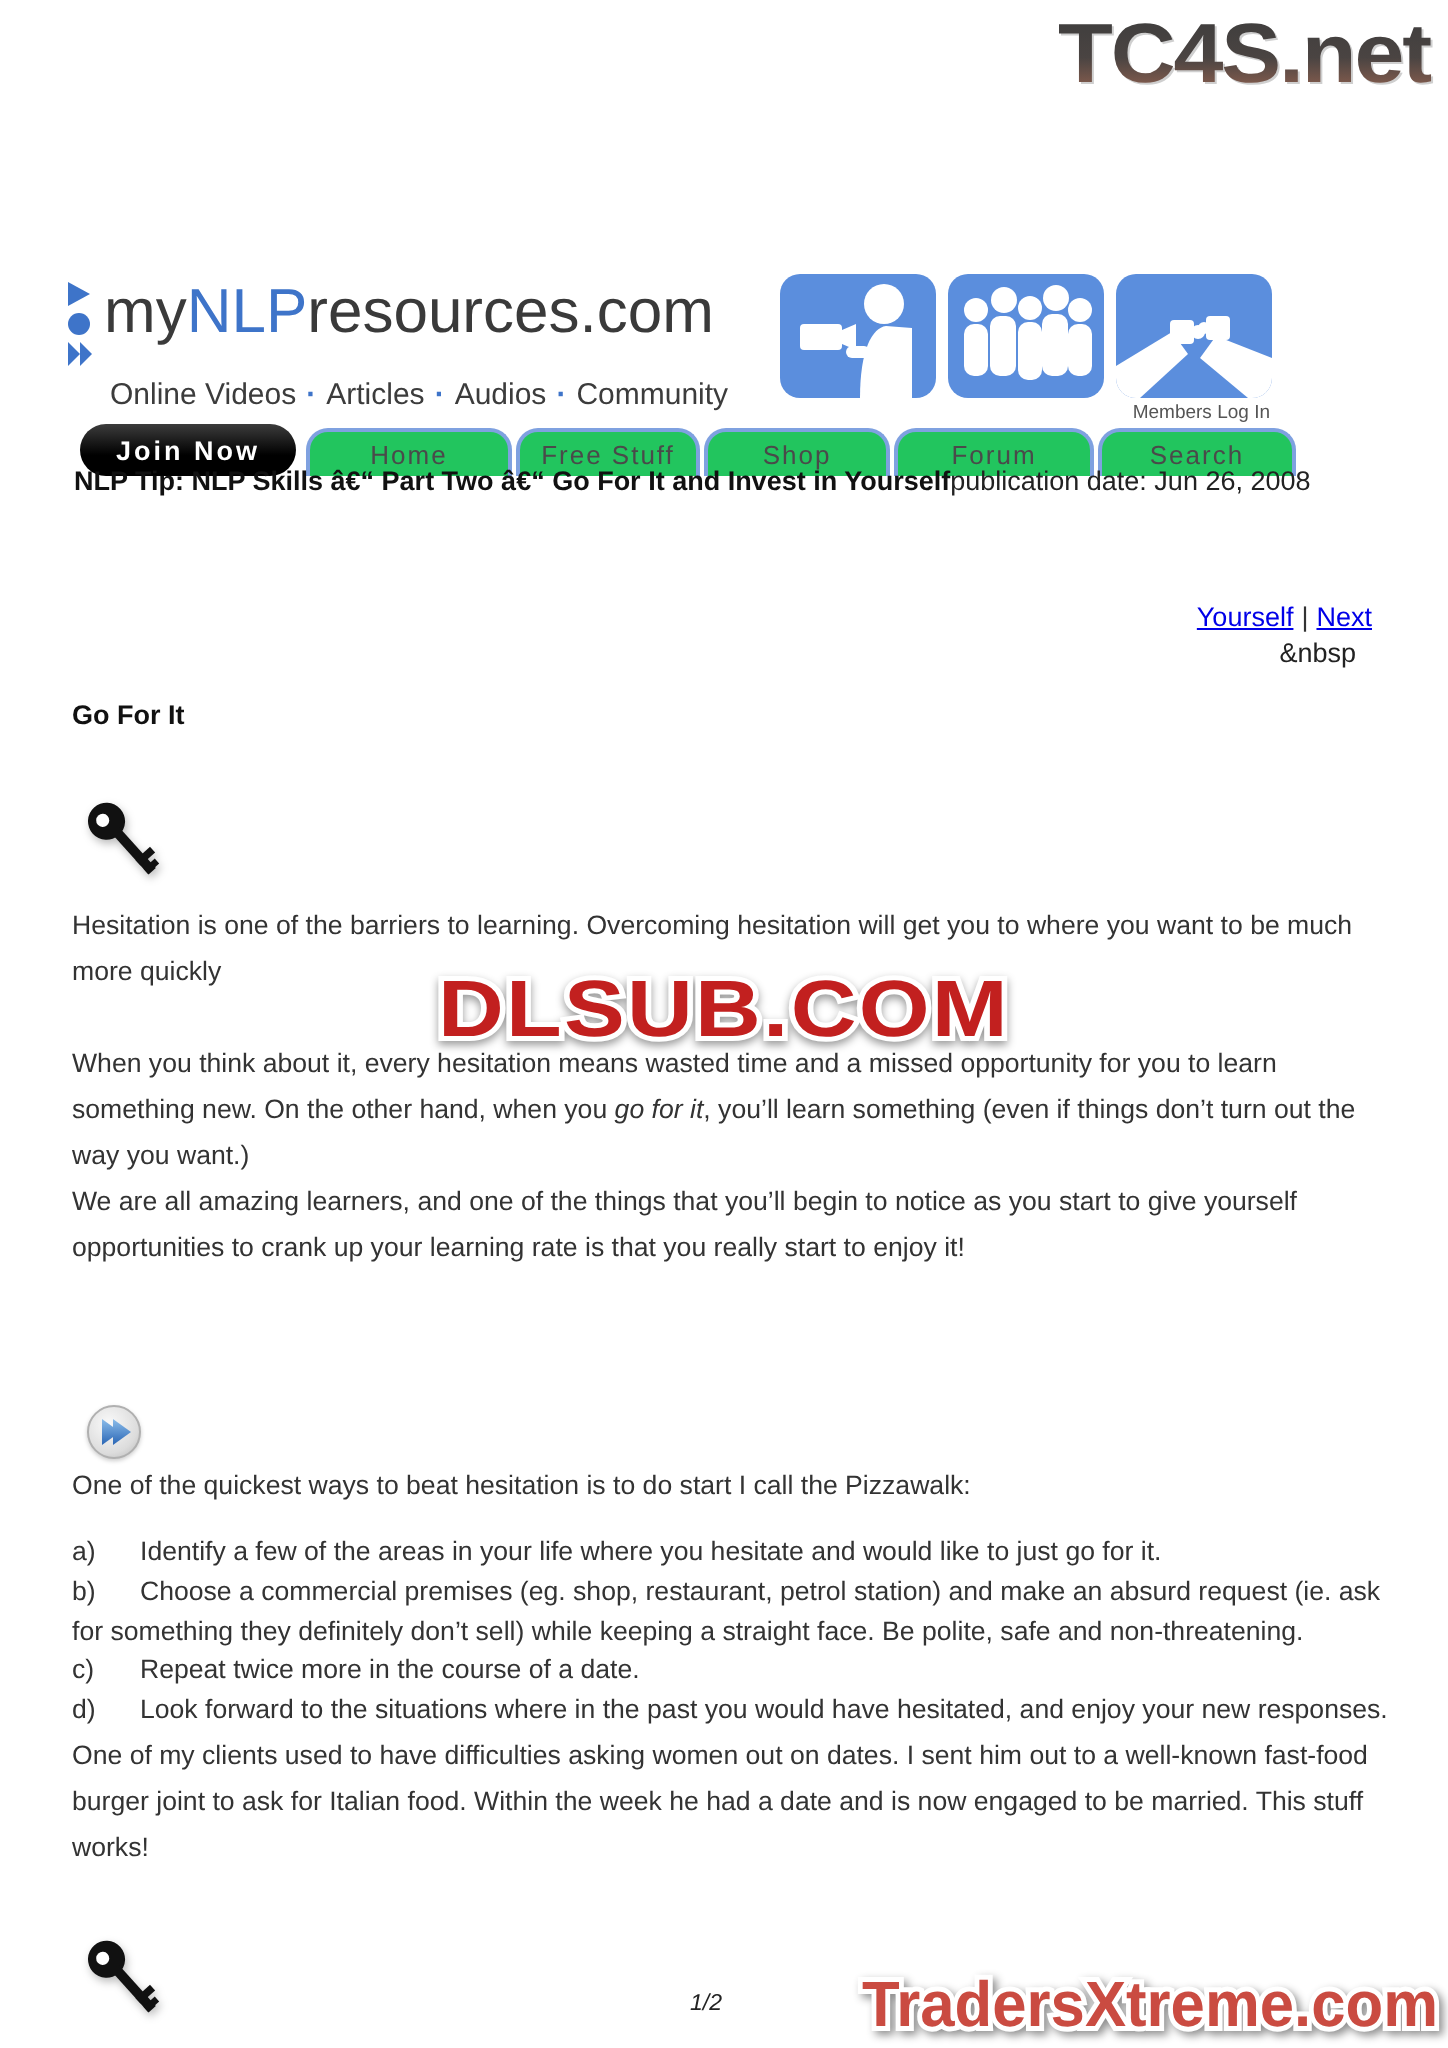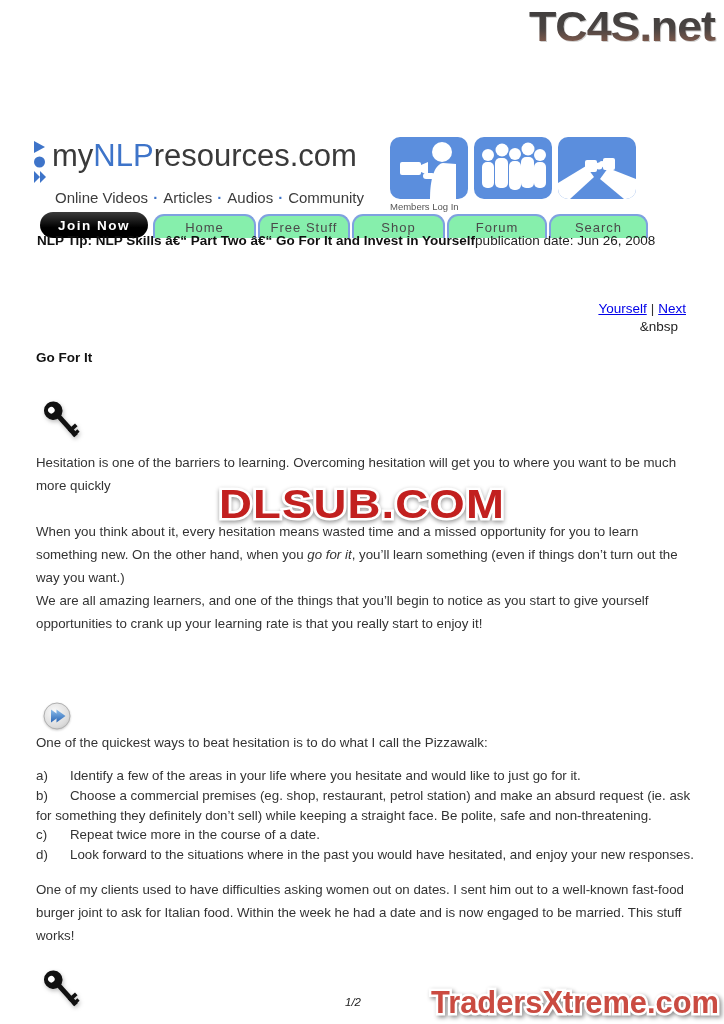--- a/index.html
+++ b/index.html
@@ -17,50 +17,50 @@
   .logo-row{display:flex;align-items:flex-start;}
   .logo-mark{width:15px;height:46px;margin:2px 4px 0 0;flex:none;}
   .logo-text{font-size:31px;color:#3a3a3a;line-height:36px;white-space:nowrap;letter-spacing:0;}
   .logo-nlp{color:#3e74c9;font-weight:normal;}
   .tagline{margin:3px 0 0 22px;font-size:15px;color:#3c3c3c;white-space:nowrap;}
   .tagline .dot{color:#3e74c9;margin:0 5px;font-weight:bold;}
 
   
   .tiles{position:absolute;left:390px;top:137px;display:flex;gap:6px;}
   .tile{width:78px;height:62px;background:#5b8edd;border-radius:10px;overflow:hidden;}
-  .members{position:absolute;left:390px;top:201px;width:245px;text-align:left;
+  .members{position:absolute;left:390px;top:201px;width:245px;text-align:right;
     font-size:9.5px;color:#555;}
 
   
   .nav{position:absolute;left:40px;top:212px;display:flex;align-items:flex-end;height:26px;}
   .join-now{width:108px;height:26px;background:linear-gradient(#3c3c3c,#000 60%);
     border-radius:13px;color:#fff;font-size:13.5px;font-weight:bold;letter-spacing:1.5px;
     display:flex;align-items:center;justify-content:center;margin-right:3px;cursor:pointer;}
   .tab{border:2px solid #7fa1e0;border-bottom:none;border-radius:11px 11px 0 0;
-    height:22px;background:#86efac;color:#4a4a4a;font-size:13px;letter-spacing:1px;
+    height:22px;background:#22c55e;color:#4a4a4a;font-size:13px;letter-spacing:1px;
     display:flex;align-items:center;justify-content:center;margin-left:2px;cursor:pointer;}
   .tab-home{width:99px;} .tab-free{width:88px;} .tab-shop{width:89px;}
   .tab-forum{width:96px;} .tab-search{width:95px;}
 
   
   .title-line{position:absolute;left:37px;top:233px;width:670px;font-size:13.5px;color:#111;
     white-space:nowrap;}
   .title-bold{font-weight:bold;}
   .pub-date{font-weight:normal;color:#222;margin-left:0;}
 
   
   .pager{position:absolute;top:301px;right:38px;text-align:right;font-size:13.5px;color:#222;}
   .pager a{color:#0000e8;text-decoration:underline;cursor:pointer;}
   .pager .sep{margin:0 4px;color:#333;}
   .nbsp-line{margin-top:3px;padding-right:8px;color:#222;}
 
   .heading{position:absolute;left:36px;top:350px;font-size:13.5px;font-weight:bold;color:#111;}
 
   .para{position:absolute;left:36px;width:658px;font-size:13.3px;line-height:23px;color:#333;}
-  .p1{top:451px;} .p2{top:520px;} .p3{top:589px;} .p4{top:731px;} .p5{top:866px;margin-top:12px;}
+  .p1{top:451px;} .p2{top:520px;} .p3{top:589px;} .p4{top:731px;} .p5{top:866px;}
   .em{font-style:italic;}
 
   .list{position:absolute;left:36px;top:766px;width:658px;font-size:13.3px;
     line-height:19.8px;color:#333;}
   .li-label{display:inline-block;width:34px;}
 
   
   .key1{position:absolute;left:42px;top:400px;width:40px;height:48px;
     filter:drop-shadow(1px 2px 2px #bbb);}
   .key2{position:absolute;left:42px;top:969px;width:40px;height:48px;
@@ -192,21 +192,21 @@
     <linearGradient id="bluearrow" x1="0" y1="0" x2="0" y2="1">
       <stop offset="0" stop-color="#8cbdea"></stop>
       <stop offset="1" stop-color="#2a66b5"></stop>
     </linearGradient>
   </defs>
   <circle cx="15" cy="15" r="13" fill="url(#silver)" stroke="#b0b0b0" stroke-width="1"></circle>
   <polygon points="9,8.5 18,15 9,21.5" fill="url(#bluearrow)"></polygon>
   <polygon points="14.5,8.5 23.5,15 14.5,21.5" fill="url(#bluearrow)"></polygon>
 </svg>
 
-<div class="para p4">One of the quickest ways to beat hesitation is to do what I call the Pizzawalk:</div>
+<div class="para p4">One of the quickest ways to beat hesitation is to do start I call the Pizzawalk:</div>
 
 <div class="list">
   <div><span class="li-label">a)</span><span>Identify a few of the areas in your life where you hesitate and would like to just go for it.</span></div>
   <div><span class="li-label">b)</span><span>Choose a commercial premises (eg. shop, restaurant, petrol station) and make an absurd request (ie. ask for something they definitely don’t sell) while keeping a straight face. Be polite, safe and non-threatening.</span></div>
   <div><span class="li-label">c)</span><span>Repeat twice more in the course of a date.</span></div>
   <div><span class="li-label">d)</span><span>Look forward to the situations where in the past you would have hesitated, and enjoy your new responses.</span></div>
 </div>
 
 <div class="para p5">One of my clients used to have difficulties asking women out on dates. I sent him out to a well-known fast-food burger joint to ask for Italian food. Within the week he had a date and is now engaged to be married. This stuff works!</div>
 

